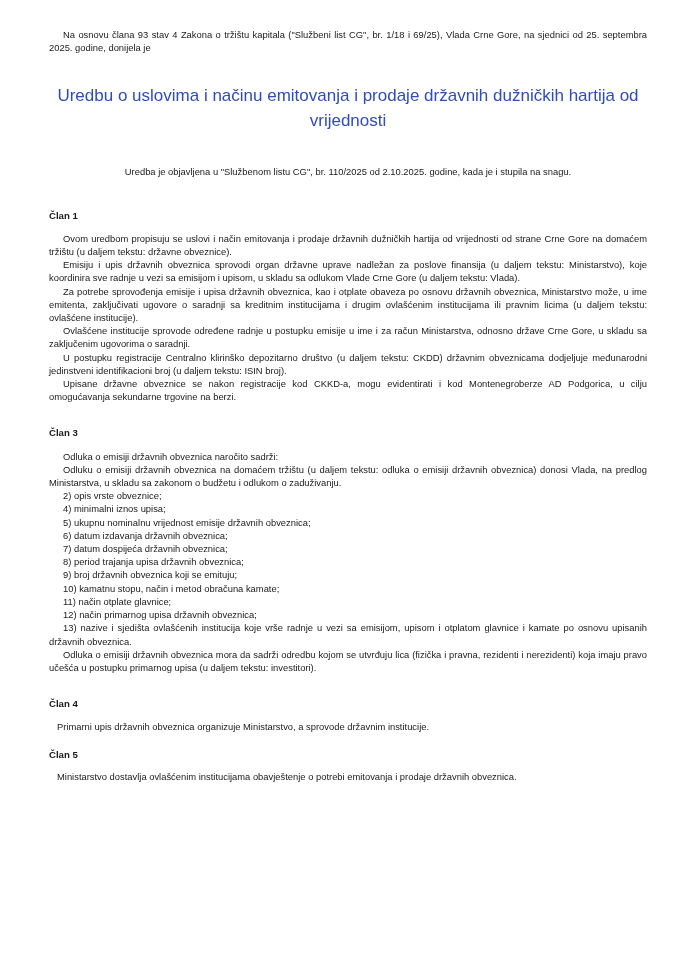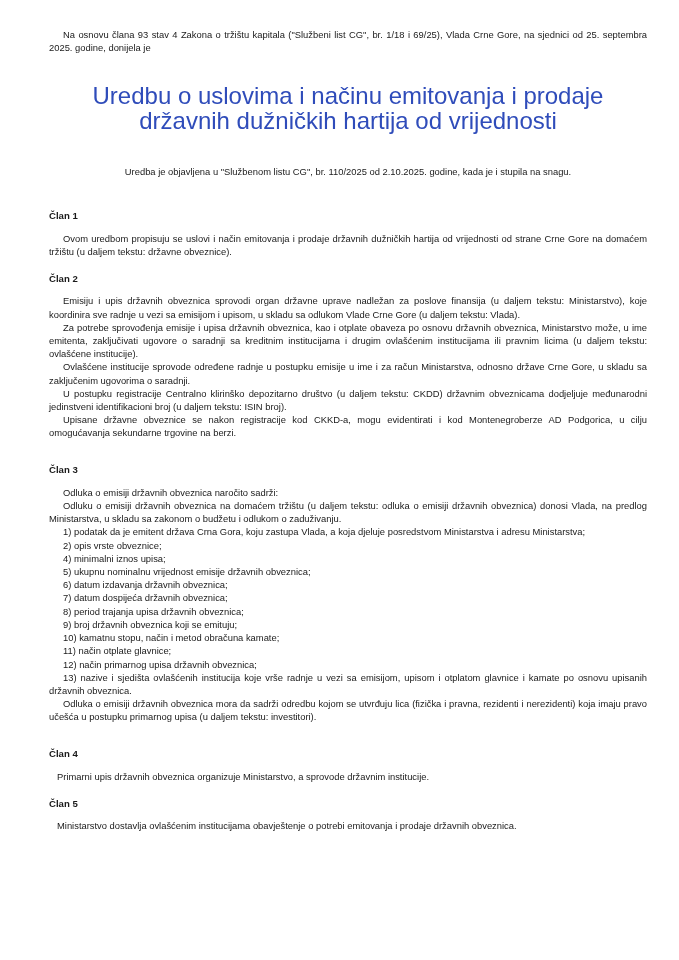--- a/index.html
+++ b/index.html
@@ -1,20 +1,20 @@
 <!DOCTYPE html>
 <html><head>
 <meta charset="utf-8">
 <style>
   html, body { margin:0; padding:0; background:#ffffff; }
   body { width:679px; height:960px; overflow:hidden; font-family:"Liberation Sans", sans-serif; color:#1a1a1a; }
   .page { position:relative; padding:28px 32px 0 49px; font-size:9.4px; line-height:13.2px; }
   .p { text-indent:14px; margin:0; text-align:justify; }
   .preamble { margin:0 0 0 0; }
-  .title { color:#2f4cba; font-size:24px; line-height:25px; text-align:center; margin:29px 0 0 0; font-weight:normal; }
+  .title { color:#2f4cba; font-size:17px; line-height:25px; text-align:center; margin:29px 0 0 0; font-weight:normal; }
   .pub { text-align:center; margin:32px 0 0 0; }
   .clan { text-align:left; font-weight:bold; margin:23px 0 10px 0; font-size:9.6px; }
   .clan.tight { margin:14px 0 9px 0; }
   .list p { text-indent:14px; margin:0; }
   .noindent { text-indent:0 !important; padding-left:8px; }
 </style>
 </head>
 <body>
 
 <div class="page">
@@ -23,34 +23,32 @@
   <h1 class="title">Uredbu o uslovima i načinu emitovanja i prodaje državnih dužničkih hartija od vrijednosti</h1>
 
   <p class="pub">Uredba je objavljena u "Službenom listu CG", br. 110/2025 od 2.10.2025. godine, kada je i stupila na snagu.</p>
 
   <section>
     <div class="clan" style="margin-top:30px;">Član 1</div>
     <p class="p">Ovom uredbom propisuju se uslovi i način emitovanja i prodaje državnih dužničkih hartija od vrijednosti od strane Crne Gore na domaćem tržištu (u daljem tekstu: državne obveznice).</p>
   </section>
 
   <section>
-    <div class="clan tight">Član 2</div>
     <p class="p">Emisiju i upis državnih obveznica sprovodi organ državne uprave nadležan za poslove finansija (u daljem tekstu: Ministarstvo), koje koordinira sve radnje u vezi sa emisijom i upisom, u skladu sa odlukom Vlade Crne Gore (u daljem tekstu: Vlada).</p>
     <p class="p">Za potrebe sprovođenja emisije i upisa državnih obveznica, kao i otplate obaveza po osnovu državnih obveznica, Ministarstvo može, u ime emitenta, zaključivati ugovore o saradnji sa kreditnim institucijama i drugim ovlašćenim institucijama ili pravnim licima (u daljem tekstu: ovlašćene institucije).</p>
     <p class="p">Ovlašćene institucije sprovode određene radnje u postupku emisije u ime i za račun Ministarstva, odnosno države Crne Gore, u skladu sa zaključenim ugovorima o saradnji.</p>
     <p class="p">U postupku registracije Centralno klirinško depozitarno društvo (u daljem tekstu: CKDD) državnim obveznicama dodjeljuje međunarodni jedinstveni identifikacioni broj (u daljem tekstu: ISIN broj).</p>
     <p class="p">Upisane državne obveznice se nakon registracije kod CKKD-a, mogu evidentirati i kod Montenegroberze AD Podgorica, u cilju omogućavanja sekundarne trgovine na berzi.</p>
   </section>
 
   <section>
     <div class="clan">Član 3</div>
     <p class="p">Odluka o emisiji državnih obveznica naročito sadrži:</p>
     <p class="p">Odluku o emisiji državnih obveznica na domaćem tržištu (u daljem tekstu: odluka o emisiji državnih obveznica) donosi Vlada, na predlog Ministarstva, u skladu sa zakonom o budžetu i odlukom o zaduživanju.</p>
     <div class="list">
-      <p class="p">1) podatak da je emitent država Crna Gora, koju zastupa Vlada, a koja djeluje posredstvom Ministarstva i adresu Ministarstva;</p>
       <p class="p">2) opis vrste obveznice;</p>
       <p class="p">4) minimalni iznos upisa;</p>
       <p class="p">5) ukupnu nominalnu vrijednost emisije državnih obveznica;</p>
       <p class="p">6) datum izdavanja državnih obveznica;</p>
       <p class="p">7) datum dospijeća državnih obveznica;</p>
       <p class="p">8) period trajanja upisa državnih obveznica;</p>
       <p class="p">9) broj državnih obveznica koji se emituju;</p>
       <p class="p">10) kamatnu stopu, način i metod obračuna kamate;</p>
       <p class="p">11) način otplate glavnice;</p>
       <p class="p">12) način primarnog upisa državnih obveznica;</p>

